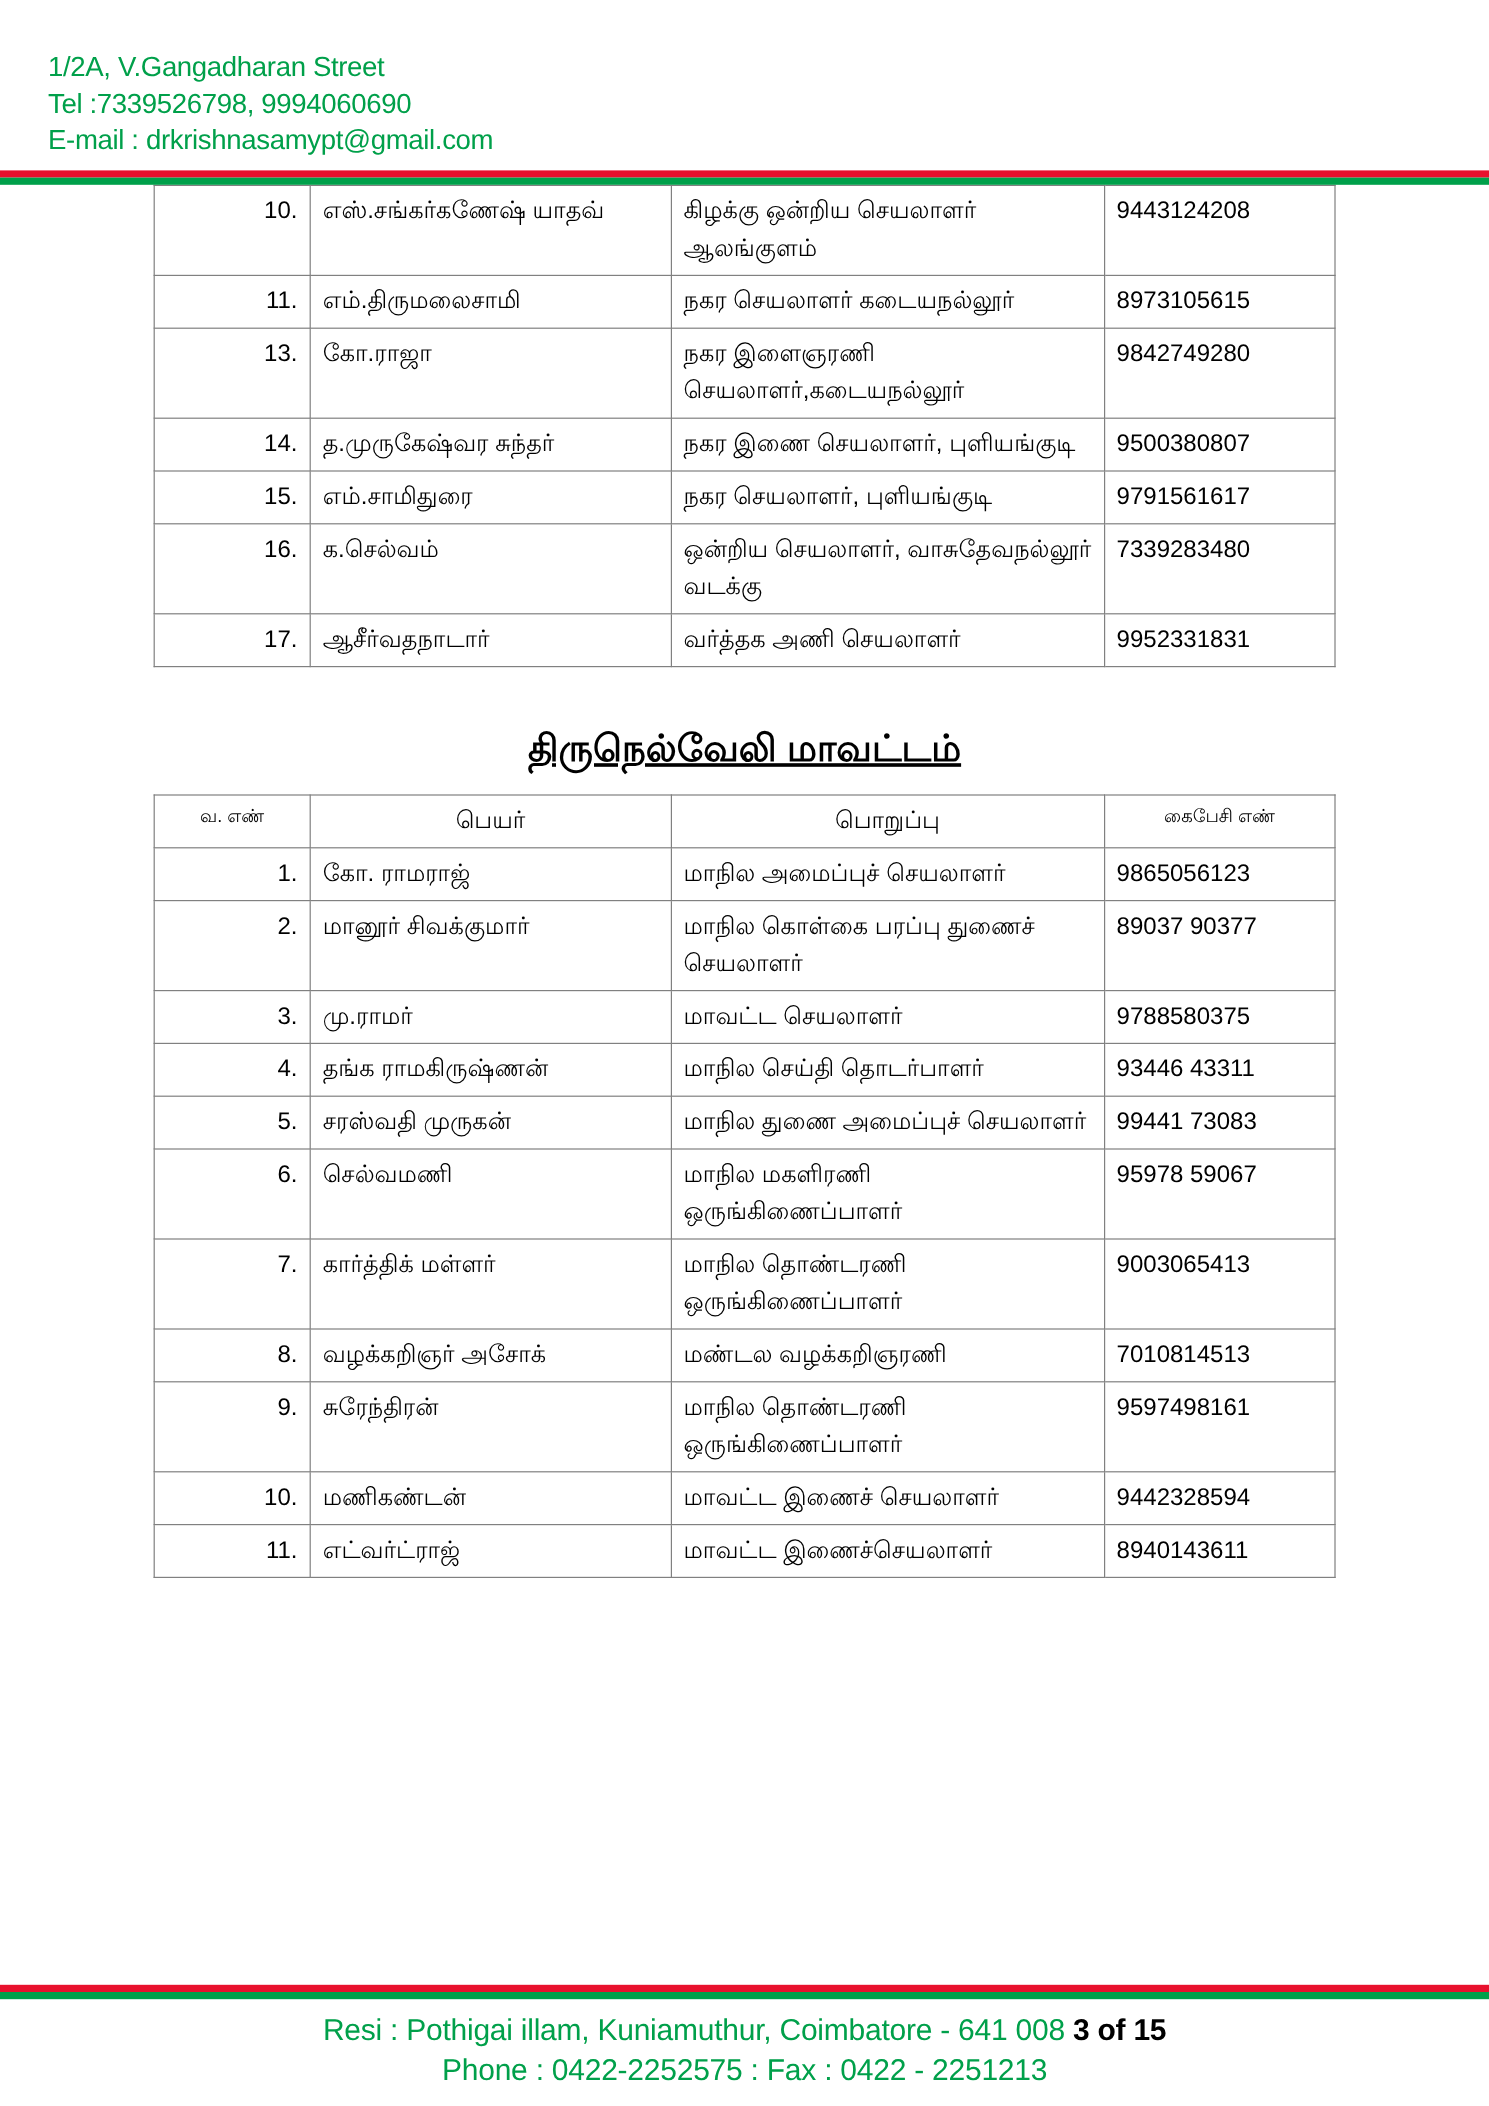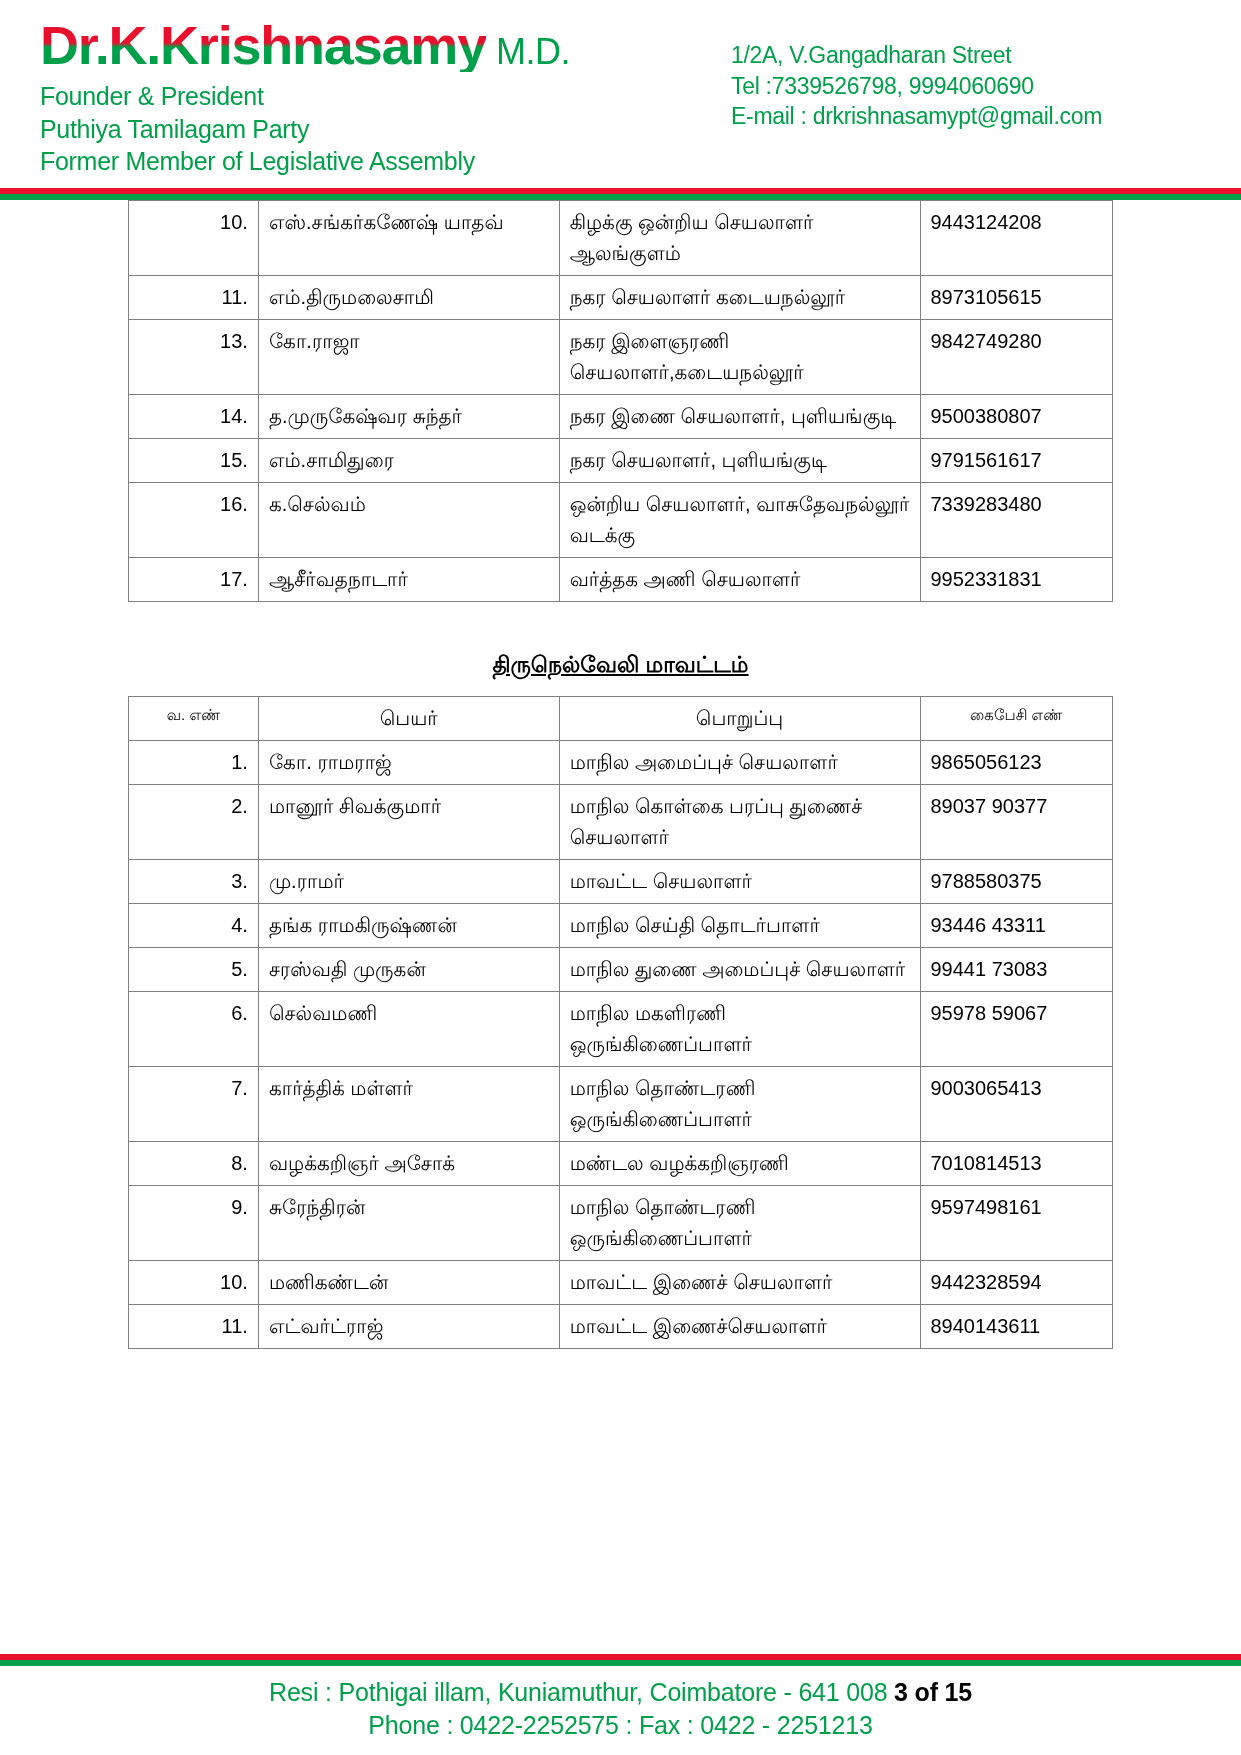--- a/index.html
+++ b/index.html
@@ -124,21 +124,21 @@
     font-weight: bold;
     font-size: 20px;
     vertical-align: middle;
   }
   th.hd.small { font-size: 15px; }
 
   .spacer-1 { height: 50px; }
   .section-title {
     text-align: center;
     font-weight: bold;
-    font-size: 22px;
+    font-size: 31px;
     text-decoration: underline;
     padding-bottom: 16px;
   }
 
   
   .footer {
     position: absolute;
     left: 0; right: 0;
     bottom: 0;
     border-radius: 20px;
@@ -168,31 +168,20 @@
     font-weight: bold;
   }
   .foot-pad { height: 14px; }
 </style>
 </head>
 <body>
 
 <div class="page">
 
   <div class="letterhead">
-    <div class="lh-left">
-      <div class="doc-title-line">
-        <span class="doc-title">Dr.K.Krishnasamy</span>
-        <span class="doc-degree">M.D.</span>
-      </div>
-      <div class="lh-sub">
-        <div>Founder &amp; President</div>
-        <div>Puthiya Tamilagam Party</div>
-        <div>Former Member of Legislative Assembly</div>
-      </div>
-    </div>
     <div class="lh-right">
       <div class="lh-addr">
         <div>1/2A, V.Gangadharan Street</div>
         <div>Tel :7339526798, 9994060690</div>
         <div>E-mail : drkrishnasamypt@gmail.com</div>
       </div>
     </div>
   </div>
 
   <div class="rule-top">

